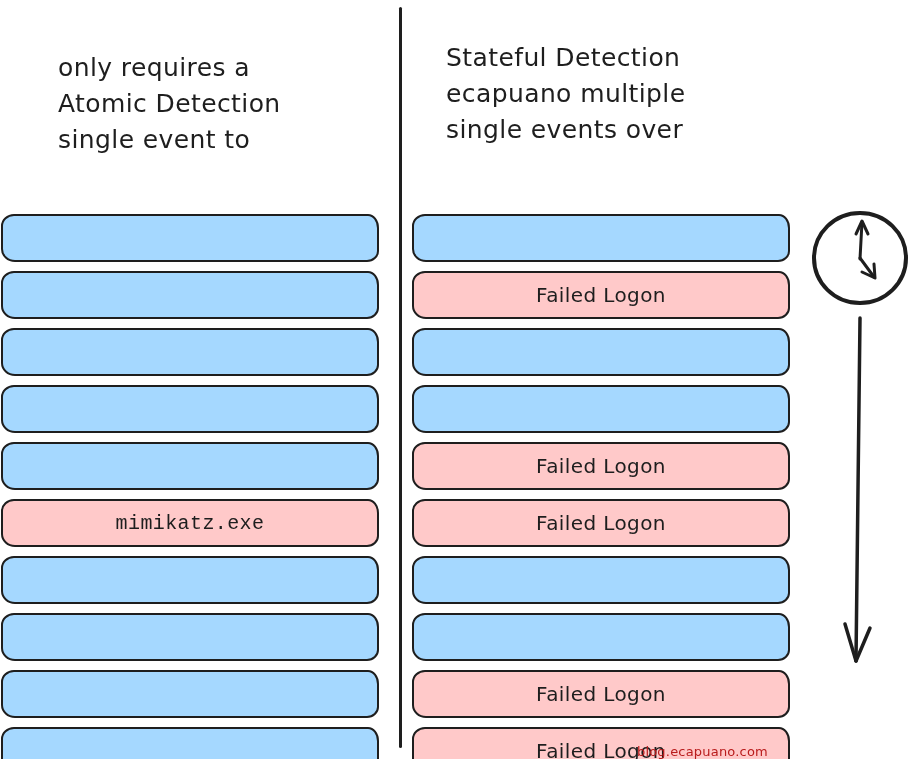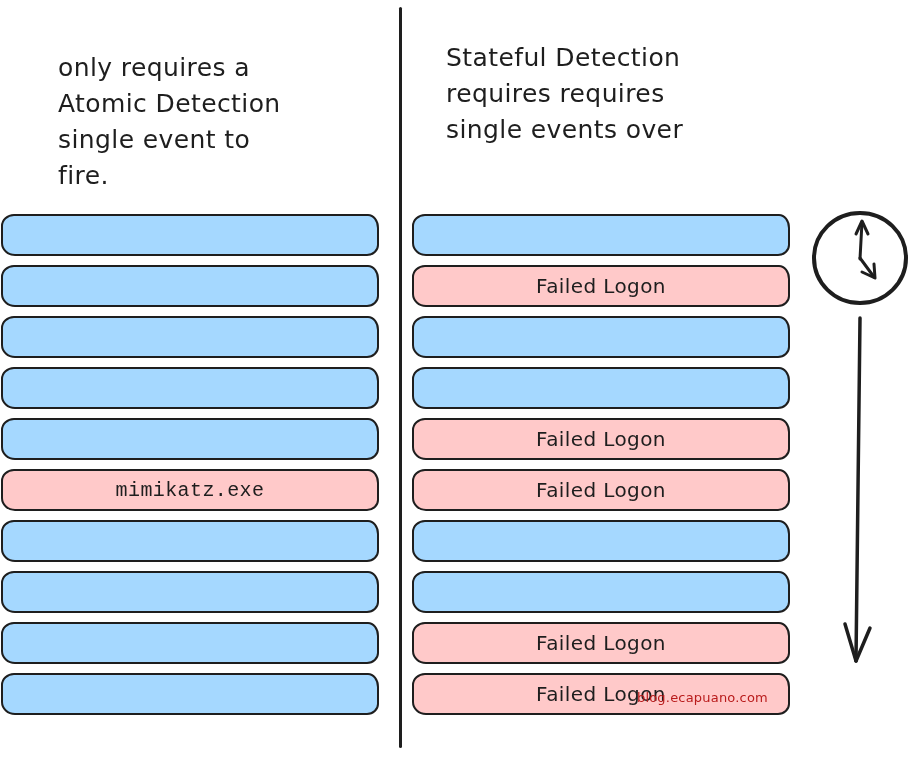--- a/index.html
+++ b/index.html
@@ -41,21 +41,21 @@
     width: 378px;
     display: flex;
     flex-direction: column;
     gap: 9px;
   }
   .left-stack  { left: 1px; font-family: Liberation Mono, monospace; }
   .right-stack { left: 412px; }
   .bar {
     position: relative;
     box-sizing: border-box;
-    height: 42px;
+    height: 48px;
     border: 2.5px solid #1e1e1e;
     border-radius: 13px 11px 12px 14px / 12px 14px 11px 13px;
     display: flex;
     align-items: center;
     justify-content: center;
   }
   .bar-label {
     font-size: 20px;
     letter-spacing: 0.4px;
     color: #1e1e1e;
@@ -88,26 +88,25 @@
 <body>
 
 <div class="canvas">
 
   <div class="divider"></div>
 
   <div class="panel-title left-title">
     <div>only requires a</div>
     <div>Atomic Detection</div>
     <div>single event to</div>
-    <div>fire.</div>
   </div>
 
   <div class="panel-title right-title">
     <div>Stateful Detection</div>
-    <div>requires requires</div>
+    <div>ecapuano multiple</div>
     <div>single events over</div>
   </div>
 
   <div class="stack left-stack">
     <div class="bar" style="background-color: rgb(165, 216, 255);">
         <span class="bar-label"></span>
       </div>
     <div class="bar" style="background-color: rgb(165, 216, 255);">
         <span class="bar-label"></span>
       </div>

